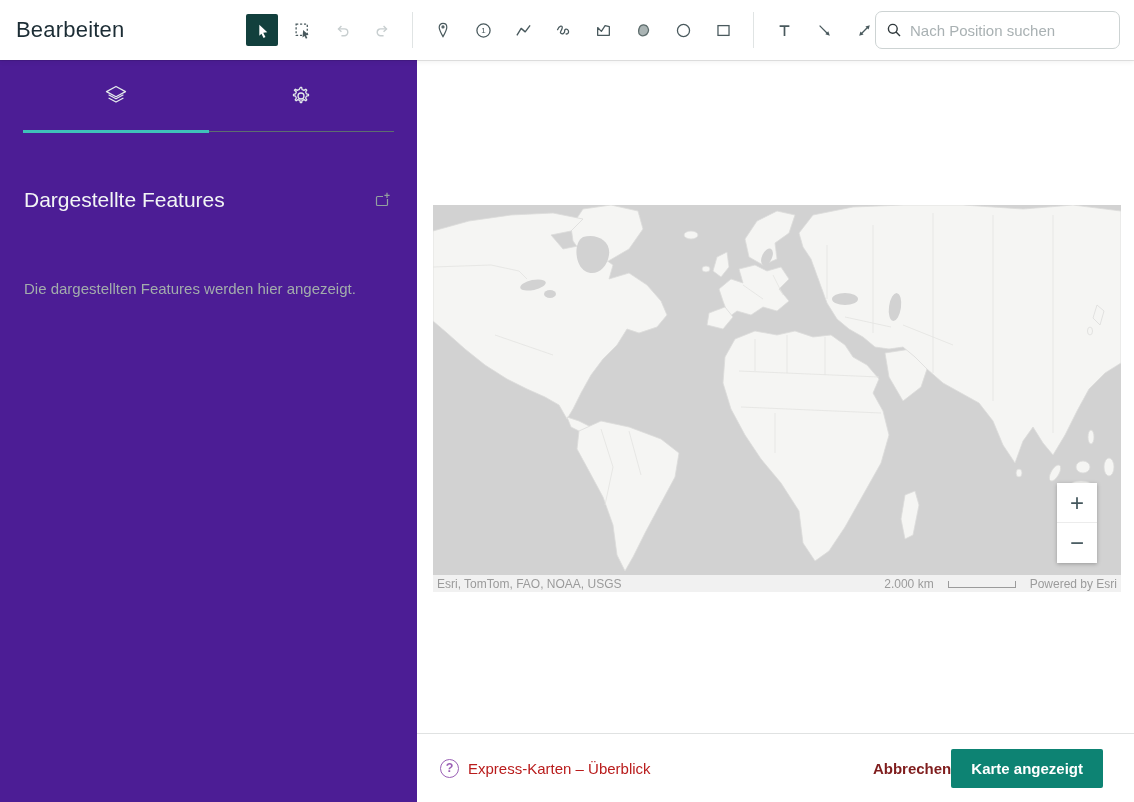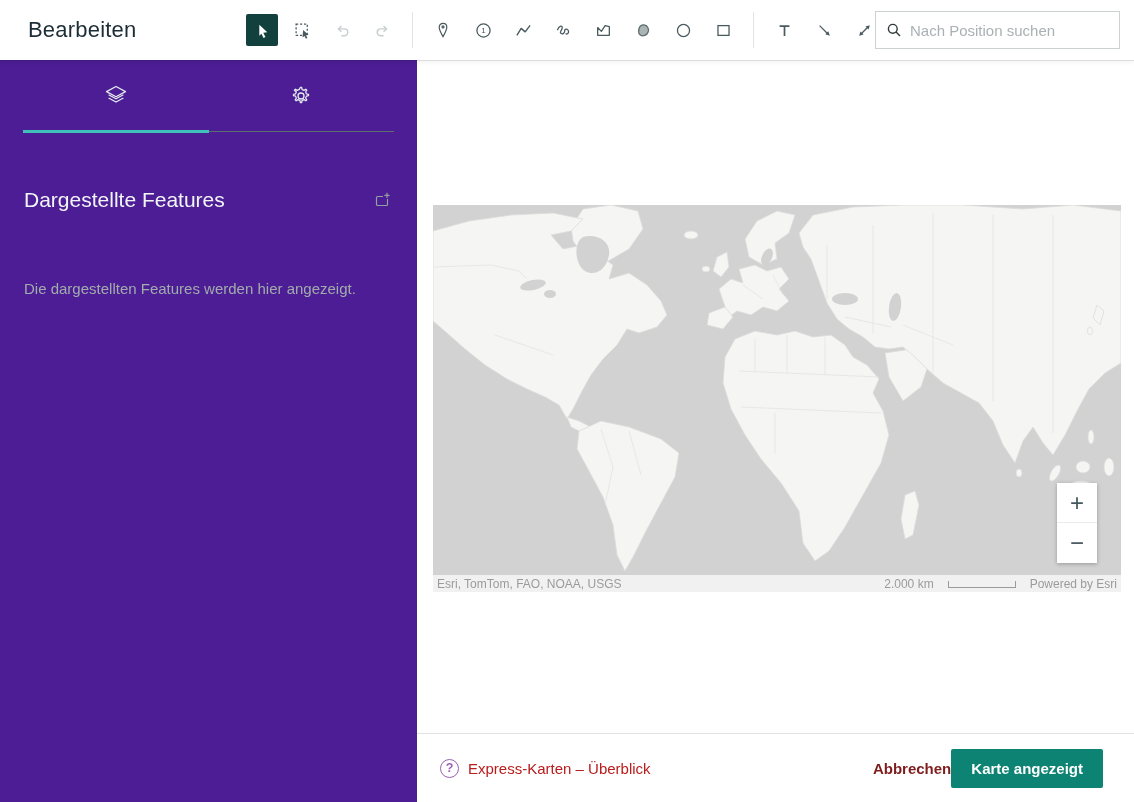--- a/index.html
+++ b/index.html
@@ -2,31 +2,31 @@
 <html><head>
 <meta charset="utf-8">
 <style>
   * { box-sizing: border-box; margin: 0; padding: 0; }
   html,body { width:1134px; height:802px; overflow:hidden; background:#fff;
               font-family:"Liberation Sans", sans-serif; }
 
   
   .header { position:absolute; top:0; left:0; width:1134px; height:60px; background:#fff;
             z-index:20; box-shadow:0 1px 0 rgba(0,0,0,.10), 0 2px 5px rgba(0,0,0,.06); }
-  .app-title { position:absolute; left:28px; top:50%; transform:translateY(-50%);
+  .app-title { position:absolute; left:16px; top:50%; transform:translateY(-50%);
                font-size:22px; color:#1c2d35; letter-spacing:.2px; }
   .toolbar { position:absolute; left:246px; top:0; height:60px; display:flex; align-items:center; }
   .tool-btn { width:32px; height:32px; margin-right:8px; display:flex; align-items:center;
               justify-content:center; color:#49595d; border-radius:2px; background:transparent;
               border:none; cursor:pointer; flex:0 0 auto; }
   .tool-btn.selected { background:#12403d; color:#fff; }
   .tool-btn.disabled { color:#c7cecf; }
   .tb-divider { width:1px; height:36px; background:#e0e4e4; margin:0 14px 0 6px; flex:0 0 auto; }
   .searchbox { position:absolute; right:14px; top:11px; width:245px; height:38px;
-               border:1px solid #cdd3d3; border-radius:0; background:#fff;
+               border:1px solid #cdd3d3; border-radius:7px; background:#fff;
                display:flex; align-items:center; padding:0 10px; }
   .searchbox .mag { color:#30393c; margin-right:8px; flex:0 0 auto; display:flex; }
   .searchbox input { border:none; outline:none; flex:1; font-size:15px; color:#4a5458;
                      font-family:"Liberation Sans", sans-serif; background:transparent; }
   .searchbox input::placeholder { color:#a9b1b3; }
 
   
   .sidebar { position:absolute; top:60px; left:0; width:417px; height:742px; background:#4c1d95; }
   .tabbar { display:flex; margin:0 23px; height:72px; border-bottom:1px solid #5d6e70; }
   .tab { flex:1; display:flex; align-items:center; justify-content:center; position:relative;

